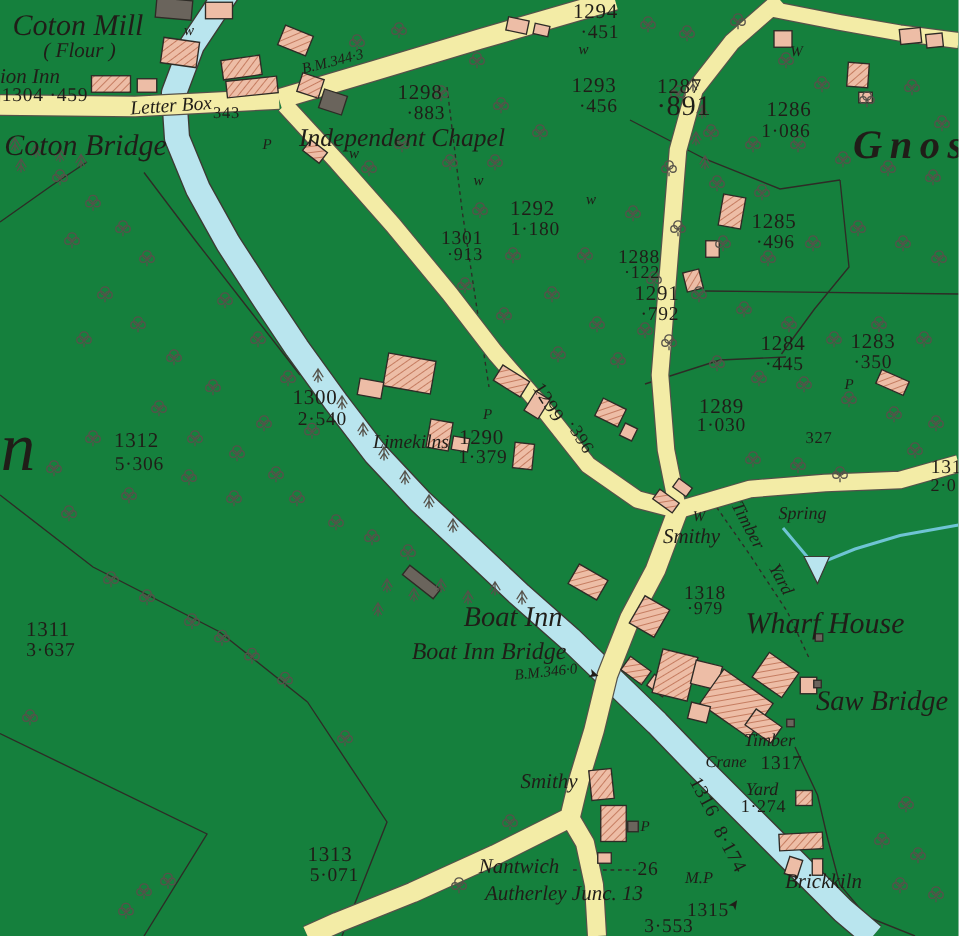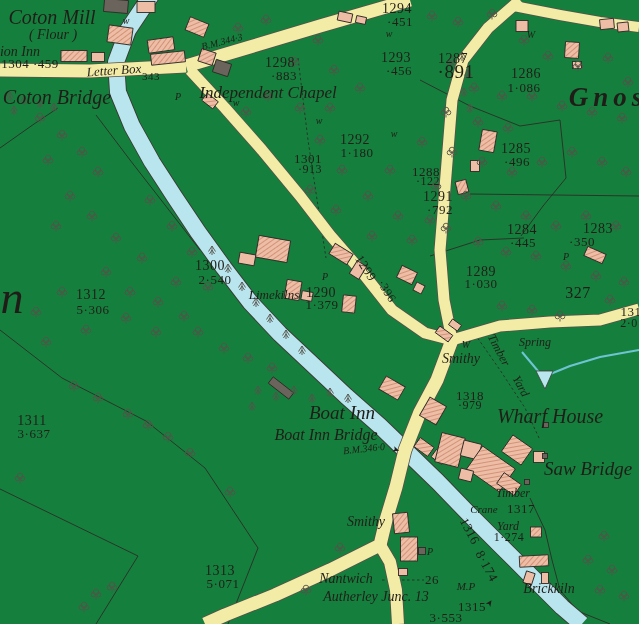--- a/index.html
+++ b/index.html
@@ -997,35 +997,35 @@
       <div class="lbl n" style="left: 308px; top: 158px; font-size: 13px;">1301</div>
       <div class="lbl n" style="left: 310px; top: 169px; font-size: 12px;">·913</div>
       <div class="lbl n" style="left: 426px; top: 171px; font-size: 13px;">1288</div>
       <div class="lbl n" style="left: 428px; top: 181px; font-size: 12px;">·122</div>
       <div class="lbl n" style="left: 516px; top: 149px; font-size: 14px;">1285</div>
       <div class="lbl n" style="left: 517px; top: 161px; font-size: 13px;">·496</div>
       <div class="lbl n" style="left: 438px; top: 197px; font-size: 14px;">1291</div>
       <div class="lbl n" style="left: 440px; top: 209px; font-size: 13px;">·792</div>
       <div class="lbl n" style="left: 522px; top: 230px; font-size: 14px;">1284</div>
       <div class="lbl n" style="left: 523px; top: 242px; font-size: 13px;">·445</div>
-      <div class="lbl n" style="left: 582px; top: 229px; font-size: 14px; margin-left: 16px;">1283</div>
+      <div class="lbl n" style="left: 582px; top: 229px; font-size: 14px;">1283</div>
       <div class="lbl n" style="left: 582px; top: 241px; font-size: 13px;">·350</div>
       <div class="lbl n" style="left: 210px; top: 266px; font-size: 14px;">1300</div>
       <div class="lbl n" style="left: 215px; top: 279px; font-size: 13px;">2·540</div>
       <div class="lbl n" style="left: 91px; top: 295px; font-size: 14px;">1312</div>
       <div class="lbl n" style="left: 93px; top: 309px; font-size: 13px;">5·306</div>
       <div class="lbl i" style="left: 12px; top: 298px; font-size: 46px;">n</div>
       <div class="lbl i" style="left: 274px; top: 294px; font-size: 13px;">Limekilns</div>
       <div class="lbl n" style="left: 321px; top: 293px; font-size: 14px;">1290</div>
       <div class="lbl n" style="left: 322px; top: 304px; font-size: 13px;">1·379</div>
       <div class="lbl n" style="left: 366px; top: 268px; font-size: 13px; transform: translate(-50%, -50%) rotate(58deg);">1299</div>
       <div class="lbl n" style="left: 387px; top: 291px; font-size: 12px; transform: translate(-50%, -50%) rotate(58deg);">·396</div>
       <div class="lbl n" style="left: 481px; top: 272px; font-size: 14px;">1289</div>
       <div class="lbl n" style="left: 481px; top: 283px; font-size: 13px;">1·030</div>
-      <div class="lbl n" style="left: 546px; top: 293px; font-size: 16px; margin-left: 32px;">327</div>
+      <div class="lbl n" style="left: 546px; top: 293px; font-size: 11px;">327</div>
       <div class="lbl n" style="left: 631px; top: 311px; font-size: 13px;">131</div>
       <div class="lbl n" style="left: 629px; top: 323px; font-size: 12px;">2·0</div>
       <div class="lbl i" style="left: 461px; top: 359px; font-size: 14px;">Smithy</div>
       <div class="lbl i" style="left: 535px; top: 342px; font-size: 12px;">Spring</div>
       <div class="lbl i" style="left: 499px; top: 350px; font-size: 12px; transform: translate(-50%, -50%) rotate(62deg);">Timber</div>
       <div class="lbl i" style="left: 521px; top: 386px; font-size: 12px; transform: translate(-50%, -50%) rotate(62deg);">Yard</div>
       <div class="lbl n" style="left: 470px; top: 395px; font-size: 13px;">1318</div>
       <div class="lbl n" style="left: 470px; top: 405px; font-size: 12px;">·979</div>
       <div class="lbl i" style="left: 126px; top: 21px; font-size: 10px;">w</div>
       <div class="lbl i" style="left: 236px; top: 103px; font-size: 10px;">w</div>

